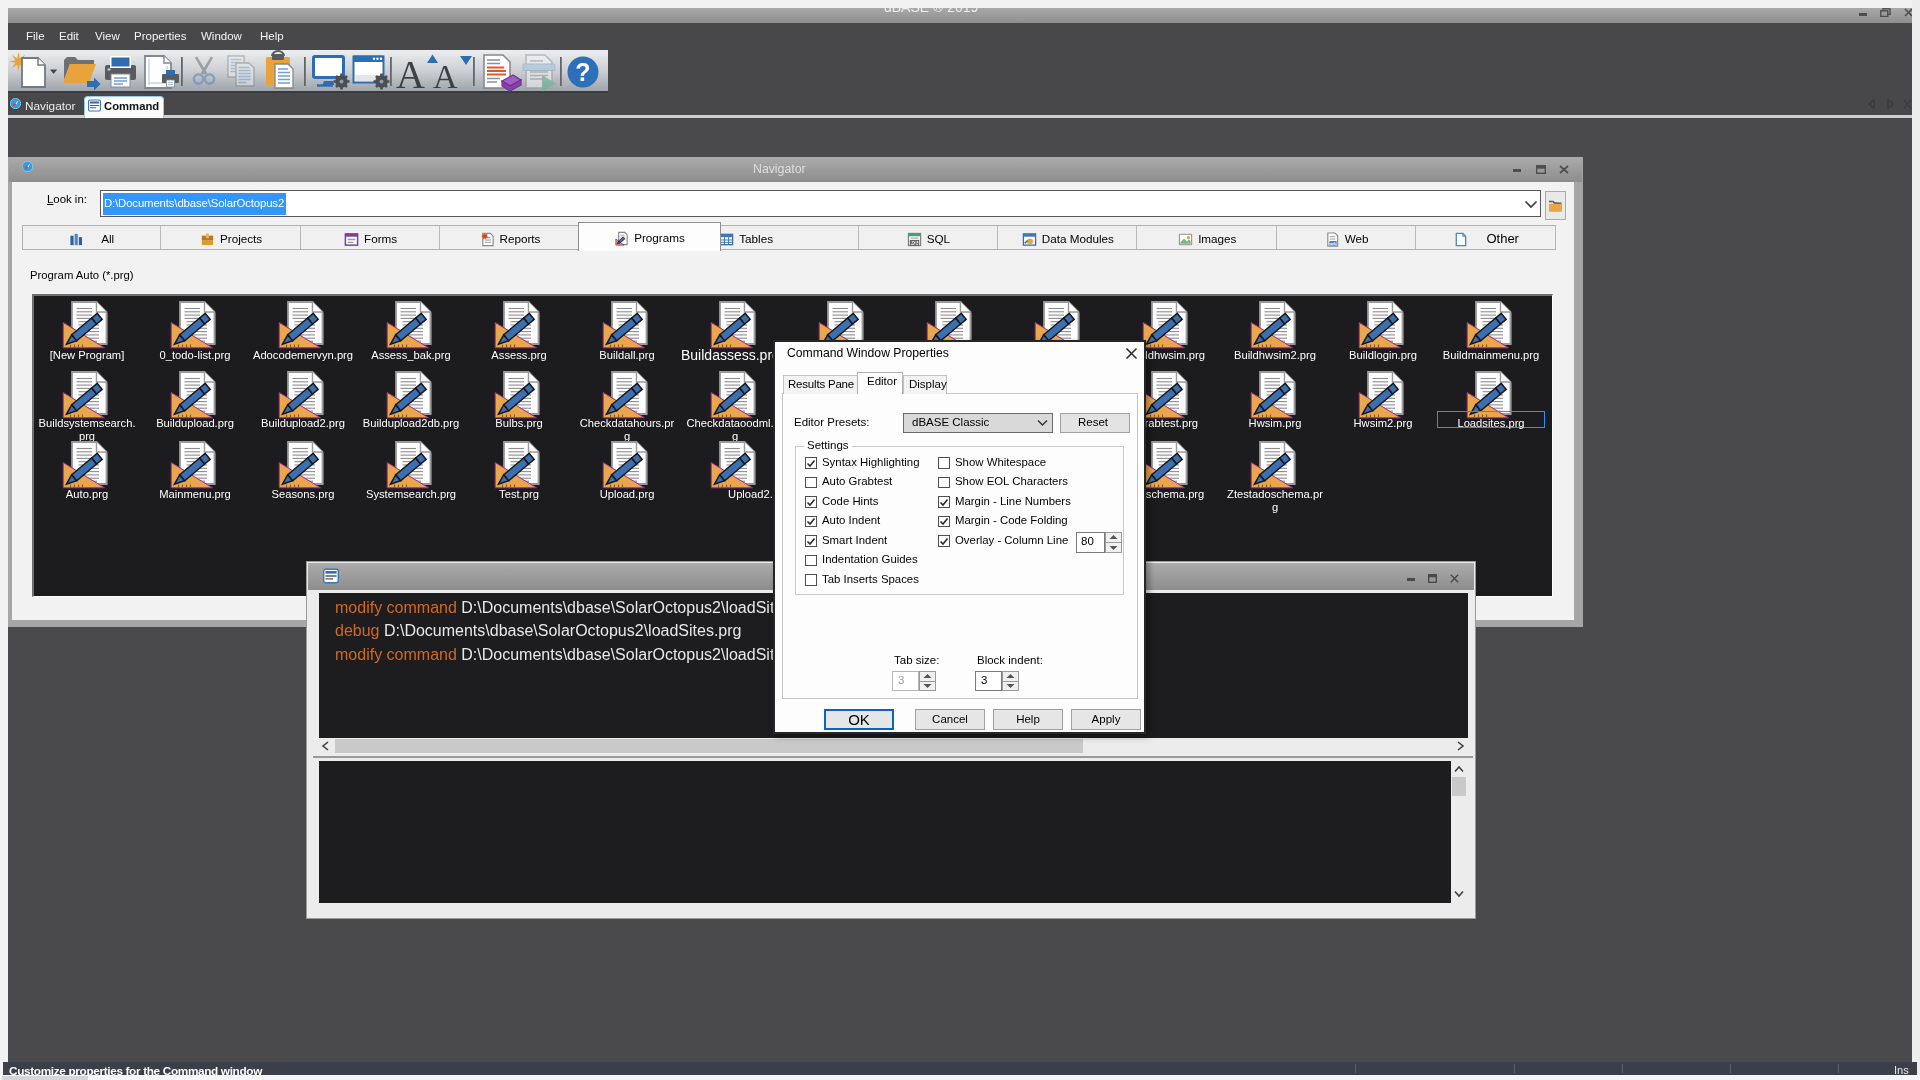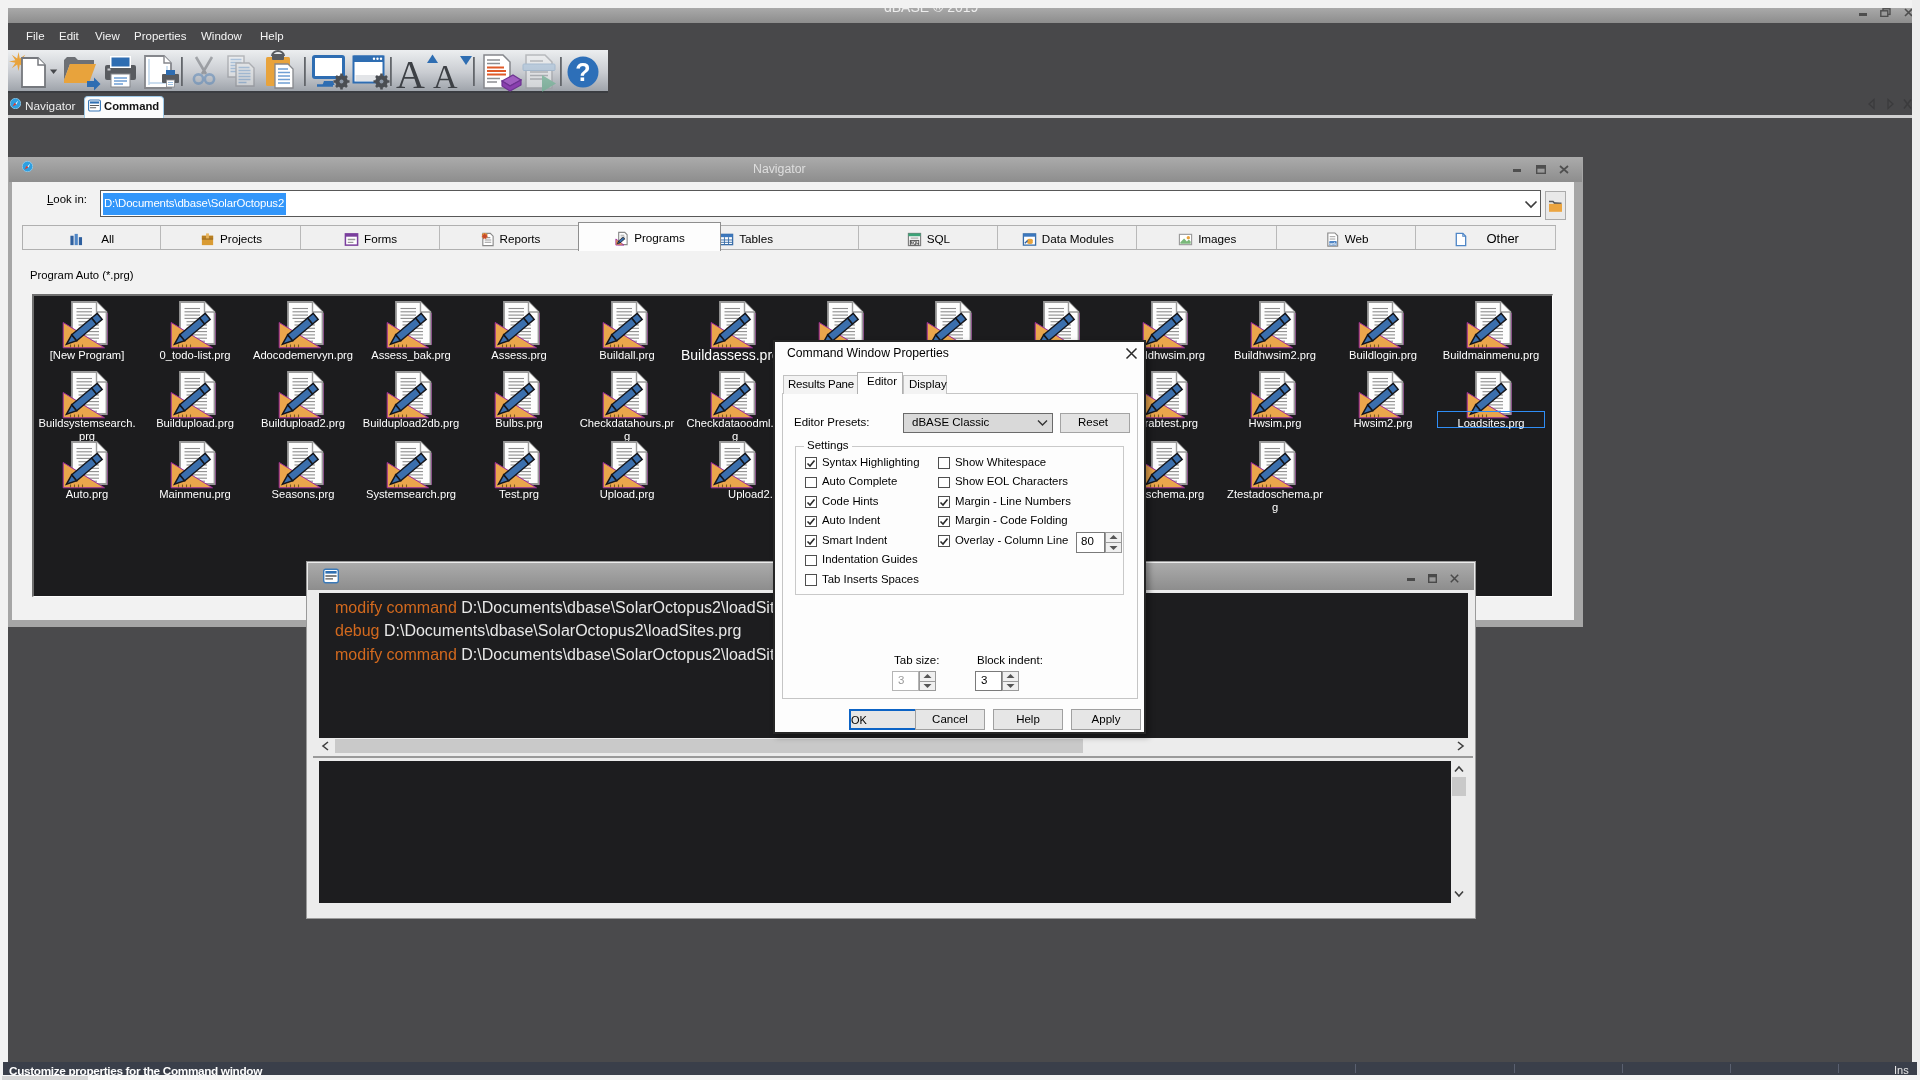--- a/index.html
+++ b/index.html
@@ -582,21 +582,21 @@
 
  <div class="abs" style="left:20px;top:104px;width:329px;height:149px;border:1px solid #c9c9c9"></div>
  <div class="abs txt" style="left:29px;top:97px;font-size:11.5px;color:#000;background:#fdfdfd;padding:0 3px">Settings</div>
 
 <div class="abs" style="left:30px;top:115.0px;width:11.5px;height:11.5px;background:#fff;border:1px solid #4e4e4e"></div>
     <svg class="abs" style="left:31px;top:116.5px" width="10" height="9" viewBox="0 0 10 9">
       <path d="M1.5 4.5 L4 7 L8.5 1.5" fill="none" stroke="#2b2b2b" stroke-width="1.6"></path>
     </svg>
     <div class="abs txt" style="left:47px;top:113.5px;font-size:11.4px;color:#000">Syntax Highlighting</div>
 <div class="abs" style="left:30px;top:134.5px;width:11.5px;height:11.5px;background:#fff;border:1px solid #4e4e4e"></div>
-    <div class="abs txt" style="left:47px;top:133.0px;font-size:11.4px;color:#000">Auto Complete</div>
+    <div class="abs txt" style="left:47px;top:133.0px;font-size:11.4px;color:#000">Auto Grabtest</div>
 <div class="abs" style="left:30px;top:154.0px;width:11.5px;height:11.5px;background:#fff;border:1px solid #4e4e4e"></div>
     <svg class="abs" style="left:31px;top:155.5px" width="10" height="9" viewBox="0 0 10 9">
       <path d="M1.5 4.5 L4 7 L8.5 1.5" fill="none" stroke="#2b2b2b" stroke-width="1.6"></path>
     </svg>
     <div class="abs txt" style="left:47px;top:152.5px;font-size:11.4px;color:#000">Code Hints</div>
 <div class="abs" style="left:30px;top:173.5px;width:11.5px;height:11.5px;background:#fff;border:1px solid #4e4e4e"></div>
     <svg class="abs" style="left:31px;top:175.0px" width="10" height="9" viewBox="0 0 10 9">
       <path d="M1.5 4.5 L4 7 L8.5 1.5" fill="none" stroke="#2b2b2b" stroke-width="1.6"></path>
     </svg>
     <div class="abs txt" style="left:47px;top:172.0px;font-size:11.4px;color:#000">Auto Indent</div>
@@ -655,21 +655,21 @@
 <div class="abs txt" style="left:206px;top:332px;font-size:11.5px;color:#000">3</div>
 <div class="abs" style="left:227px;top:329px;width:17px;height:20px;background:#f0f0f0;border:1px solid #9a9a9a"></div>
 <svg class="abs" style="left:230px;top:331px" width="11" height="6" viewBox="0 0 10 6">
       <path d="M1 5 L5 1 L9 5 Z" fill="#555"></path>
     </svg>
 <svg class="abs" style="left:230px;top:341px" width="11" height="6" viewBox="0 0 10 6">
       <path d="M1 1 L5 5 L9 1 Z" fill="#555"></path>
     </svg>
 <div class="abs" style="left:227px;top:338.5px;width:17px;height:1px;background:#9a9a9a"></div>
 
-<div class="abs" style="left:74px;top:367px;width:70px;height:21px;background:#e6e6e6;border:2px solid #0c63c5;text-align:left;font-size:11px;color:#000;line-height:18px">OK</div>
+<div class="abs" style="left:49px;top:367px;width:70px;height:21px;background:#e6e6e6;border:2px solid #0c63c5;text-align:center;font-size:15px;color:#000;line-height:18px">OK</div>
     <div class="abs" style="left:140px;top:367px;width:70px;height:21px;background:#e6e6e6;border:1px solid #a0a0a0;text-align:center;font-size:11.5px;color:#000;line-height:18px">Cancel</div>
     <div class="abs" style="left:218px;top:367px;width:70px;height:21px;background:#e6e6e6;border:1px solid #a0a0a0;text-align:center;font-size:11.5px;color:#000;line-height:18px">Help</div>
     <div class="abs" style="left:296px;top:367px;width:70px;height:21px;background:#e6e6e6;border:1px solid #a0a0a0;text-align:center;font-size:11.5px;color:#000;line-height:18px">Apply</div>
 </div>
 
 <div class="abs" style="left:3px;top:1062px;width:1914px;height:13px;background:#3a3f4a;overflow:hidden">
   <div class="abs txt" style="left:6px;top:1.5px;font-size:11.8px;font-weight:bold;color:#fff;letter-spacing:-0.35px">Customize properties for the Command window</div>
   <div class="abs" style="left:1352px;top:2px;width:1px;height:9px;background:#5a6070"></div>
   <div class="abs" style="left:1511px;top:2px;width:1px;height:9px;background:#5a6070"></div>
   <div class="abs" style="left:1619px;top:2px;width:1px;height:9px;background:#5a6070"></div>

